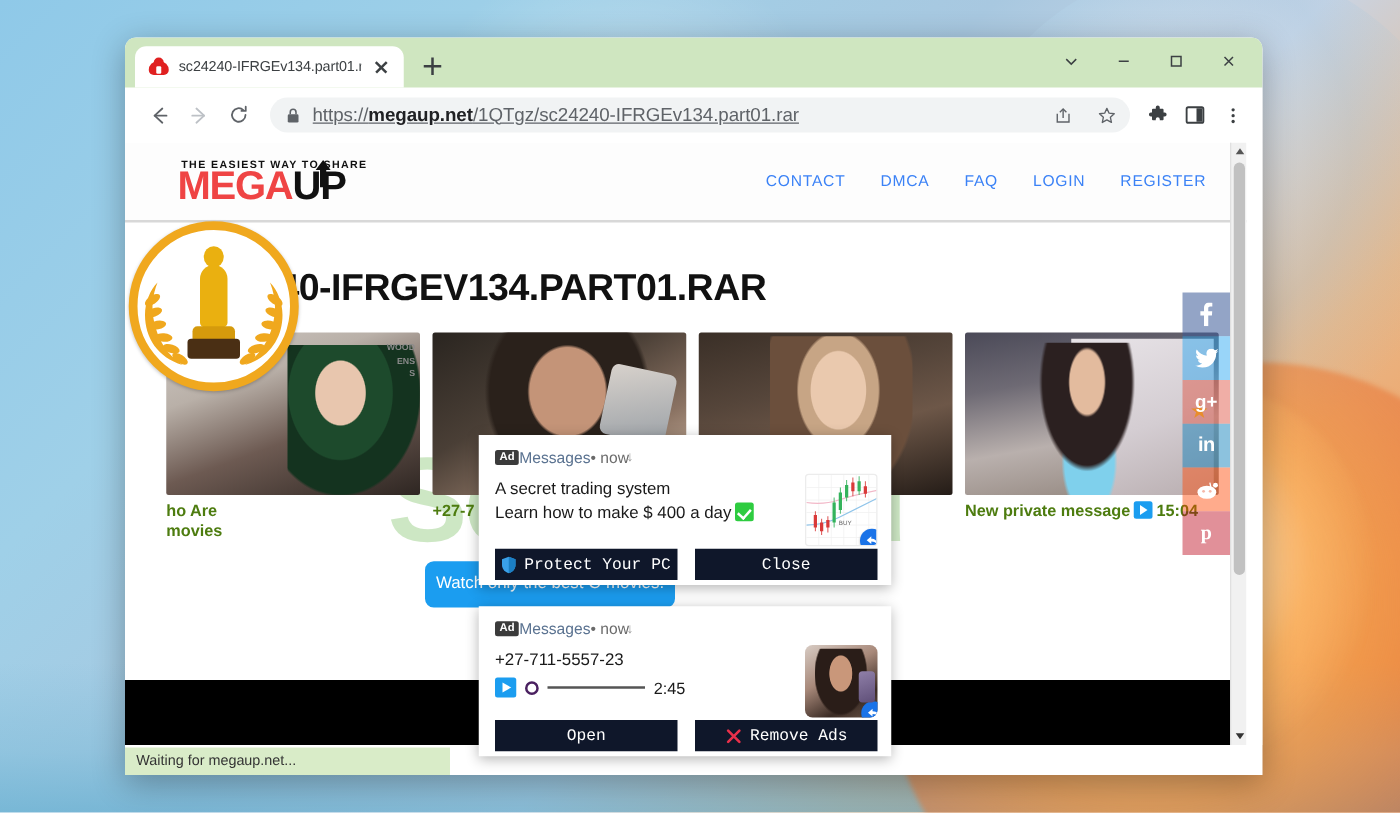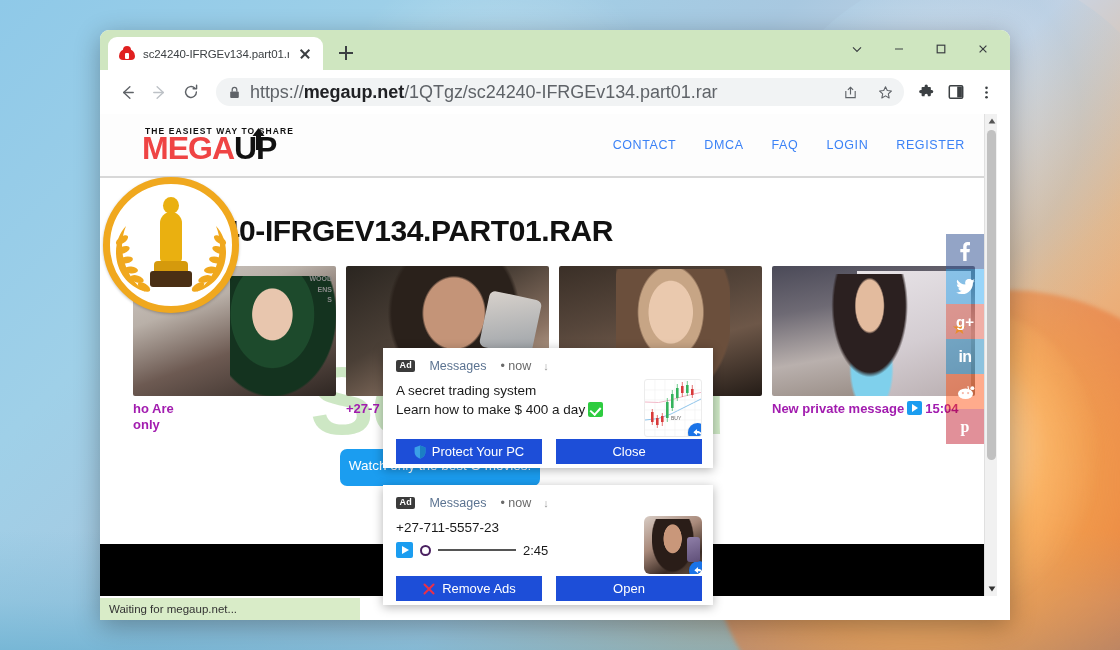--- a/index.html
+++ b/index.html
@@ -111,22 +111,22 @@
     cursor: pointer; color: #5f6368; flex: 0 0 30px;
   }
   .nav-btn.disabled { color: #bdc1c6; }
   .omnibox {
     flex: 1; height: 28px; background: #f1f3f4; border-radius: 14px;
     display: flex; align-items: center; padding: 0 6px 0 13px; margin: 0 6px 0 8px;
     gap: 9px; min-width: 0;
   }
   .lock-ico { flex: 0 0 12px; color: #5f6368; display: flex; }
   .url {
-    font-size: 18px; color: #5f6368; white-space: nowrap; overflow: hidden;
-    flex: 1; letter-spacing: -.05px;
+    font-size: 15px; color: #5f6368; white-space: nowrap; overflow: hidden;
+    flex: 1; letter-spacing: -.05px; text-decoration: underline;
   }
   .url b { color: #202124; font-weight: 700; }
   .omni-ico { width: 26px; height: 26px; display: flex; align-items: center; justify-content: center; cursor: pointer; color: #5f6368; }
   .tb-ico { width: 28px; height: 30px; display: flex; align-items: center; justify-content: center; cursor: pointer; color: #3c4043; flex: 0 0 28px; }
 
   
   .viewport {
     position: absolute; left: 0; top: 84px; right: 0; bottom: 24px;
     background: #fff; overflow: hidden;
   }
@@ -168,21 +168,21 @@
 
   
   .ad-strip {
     display: flex; gap: 10px; padding: 0 0 0 33px; position: relative;
   }
   .ad-card { width: 203px; position: relative; }
   .ad-thumb {
     height: 130px; border-radius: 2px; position: relative; overflow: hidden;
   }
   .ad-caption {
-    font-size: 13px; font-weight: 700; color: #a21caf; line-height: 1.25;
+    font-size: 13px; font-weight: 700; color: #4d7c0f; line-height: 1.25;
     padding-top: 5px; white-space: nowrap;
   }
   .ad-caption .play {
     display: inline-block; width: 15px; height: 14px; background: #1b9df0;
     border-radius: 2px; vertical-align: -2px; position: relative; margin: 0 3px;
   }
   .ad-caption .play::after {
     content: ""; position: absolute; left: 5px; top: 3.2px;
     border-left: 6px solid #fff; border-top: 4px solid transparent; border-bottom: 4px solid transparent;
   }
@@ -280,21 +280,21 @@
   }
 
   
   .notif {
     position: absolute; width: 330px; background: #fff;
     box-shadow: 0 2px 10px rgba(0,0,0,.30); z-index: 40;
     padding: 11px 11px 10px 13px;
   }
   .notif-1 { left: 383px; top: 348px; height: 120px; }
   .notif-2 { left: 383px; top: 485px; height: 120px; }
-  .notif-head { display: flex; align-items: center; gap: 14px; margin-bottom: 8px; }
+  .notif-head { display: flex; align-items: center; gap: 0; margin-bottom: 8px; }
   .ad-badge {
     background: #3b3b3b; color: #fff; font-size: 9px; font-weight: 700;
     padding: 1.5px 3.5px; border-radius: 2px; letter-spacing: .2px; line-height: 1.1;
   }
   .notif-src { font-size: 12.5px; color: #5b7391; }
   .notif-meta { font-size: 12.5px; color: #6a6a6a; }
   .notif-arrow { font-size: 11px; color: #9a9a9a; margin-left: -2px; }
   .notif-body { position: relative; min-height: 46px; }
   .notif-line { font-size: 13.5px; color: #1a1a1a; line-height: 1.42; white-space: nowrap; }
   .check-ico {
@@ -337,23 +337,23 @@
     border-left: 7px solid #fff; border-top: 4.5px solid transparent; border-bottom: 4.5px solid transparent;
   }
   .audio-knob {
     width: 11px; height: 11px; border: 2px solid #4a2060; border-radius: 50%;
     background: #fff; flex: 0 0 11px; cursor: pointer;
   }
   .audio-track { flex: 0 0 78px; height: 1.5px; background: #555; }
   .audio-time { font-size: 13px; color: #1a1a1a; }
   .notif-btns { display: flex; gap: 14px; margin-top: 12px; }
   .nbtn {
-    flex: 1; height: 25px; background: #1d4ed8; color: #fff; font-size: 13px;
+    flex: 1; height: 25px; background: #0f172a; color: #fff; font-size: 13px;
     display: flex; align-items: center; justify-content: center; gap: 6px;
-    cursor: pointer; border: none; font-family: Liberation Sans, sans-serif;
+    cursor: pointer; border: none; font-family: Liberation Mono, monospace;
   }
   .shield-ico { width: 12px; height: 14px; }
   .x-ico { width: 14px; height: 14px; }
 </style>
 </head>
 <body>
 
 <div class="wallpaper">
   <div class="wp-swirl-d"></div>
   <div class="wp-swirl-a"></div>
@@ -489,21 +489,21 @@
       <div class="watermark">Sensored</div>
 
       <div class="ad-strip">
         <div class="ad-card">
           <div class="ad-thumb t1">
             <span class="lbl">InStyle</span>
             <span class="lbl2">WOOD<br>ENS<br>S</span>
           </div>
           <div class="ad-caption">
             <span>ho Are</span><br>
-            <span>only</span>
+            <span>movies</span>
           </div>
         </div>
 
         <div class="ad-card">
           <div class="ad-thumb t2"></div>
           <div class="ad-caption">+27-7</div>
         </div>
 
         <div class="ad-card">
           <div class="ad-thumb t3"></div>
@@ -692,24 +692,24 @@
     <div class="notif-thumb girl-thumb">
       <span class="reply-badge">
         <svg width="11" height="11" viewBox="0 0 12 12">
             <path d="M5.5 2.2 L1.5 5.6 L5.5 9 V6.8 C8 6.8 9.6 7.6 10.5 9.6 C10.5 6 9 4.4 5.5 4.4 Z" fill="#fff"></path>
           </svg>
       </span>
     </div>
   </div>
   <div class="notif-btns">
     <button class="nbtn">
+      <span>Open</span>
+    </button>
+    <button class="nbtn">
       <span class="x-ico">
         <svg width="14" height="14" viewBox="0 0 14 14">
             <path d="M2.5 2.5 L11.5 11.5 M11.5 2.5 L2.5 11.5" stroke="#e8304a" stroke-width="2.1" stroke-linecap="round"></path>
           </svg>
       </span>
       <span>Remove Ads</span>
     </button>
-    <button class="nbtn">
-      <span>Open</span>
-    </button>
   </div>
 </div>
 
 </body></html>

